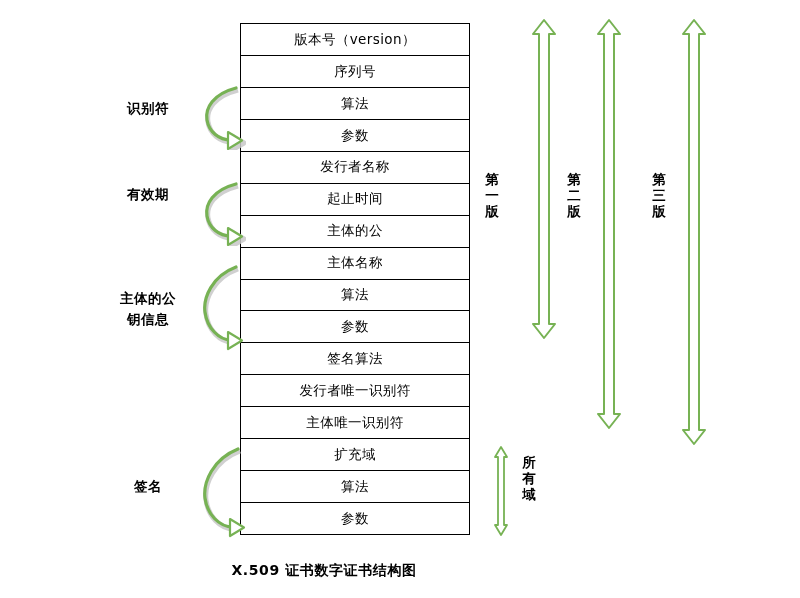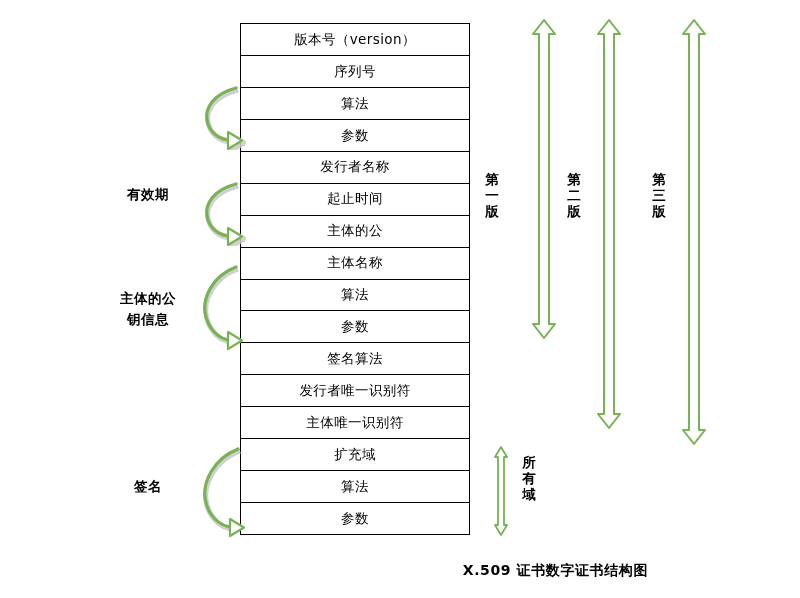--- a/index.html
+++ b/index.html
@@ -84,21 +84,21 @@
     width: 16px;
   }
   .vlabel span { display: block; }
 
   
   #caption {
     position: absolute;
     left: 0;
     top: 562px;
     width: 648px;
-    text-align: right;
+    text-align: center;
     font-size: 14px;
     font-weight: bold;
     letter-spacing: 0.6px;
     color: #000;
   }
 </style>
 </head>
 <body>
 
 <div id="canvas">
@@ -116,20 +116,21 @@
     <div class="field-row">参数</div>
     <div class="field-row">签名算法</div>
     <div class="field-row">发行者唯一识别符</div>
     <div class="field-row">主体唯一识别符</div>
     <div class="field-row">扩充域</div>
     <div class="field-row">算法</div>
     <div class="field-row">参数</div>
   </div>
 
   <div class="group-label" style="left:88px; top:98px;">
+    <div>识别符</div>
   </div>
 
   <div class="group-label" style="left:88px; top:184px;">
     <div>有效期</div>
   </div>
 
   <div class="group-label" style="left:88px; top:288px;">
     <div>主体的公</div>
     <div>钥信息</div>
   </div>

